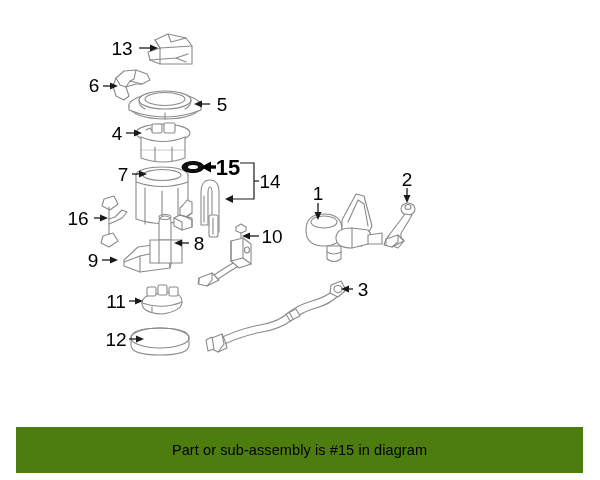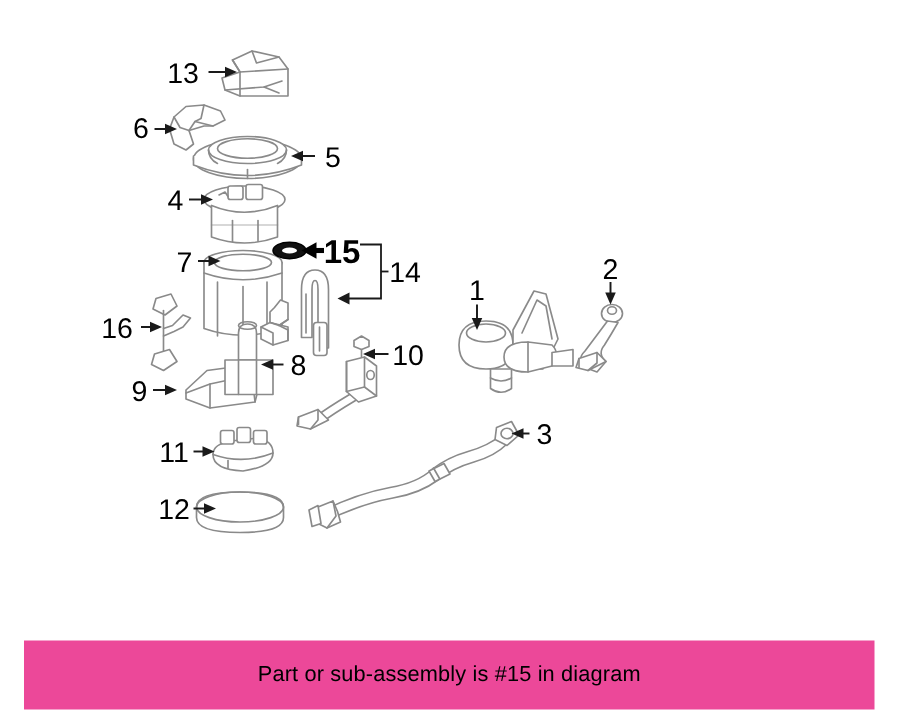--- a/index.html
+++ b/index.html
@@ -21,21 +21,21 @@
     top: 0;
     width: 600px;
     height: 420px;
   }
   .banner {
     position: absolute;
     left: 16px;
     top: 427px;
     width: 567px;
     height: 46px;
-    background: #ec4899;
+    background: #4d7c0f;
     display: flex;
     flex-direction: column;
     align-items: center;
     justify-content: center;
     box-sizing: border-box;
   }
   .banner-line {
     color: #000000;
     font-family: "Liberation Sans", sans-serif;
     font-size: 14.5px;

